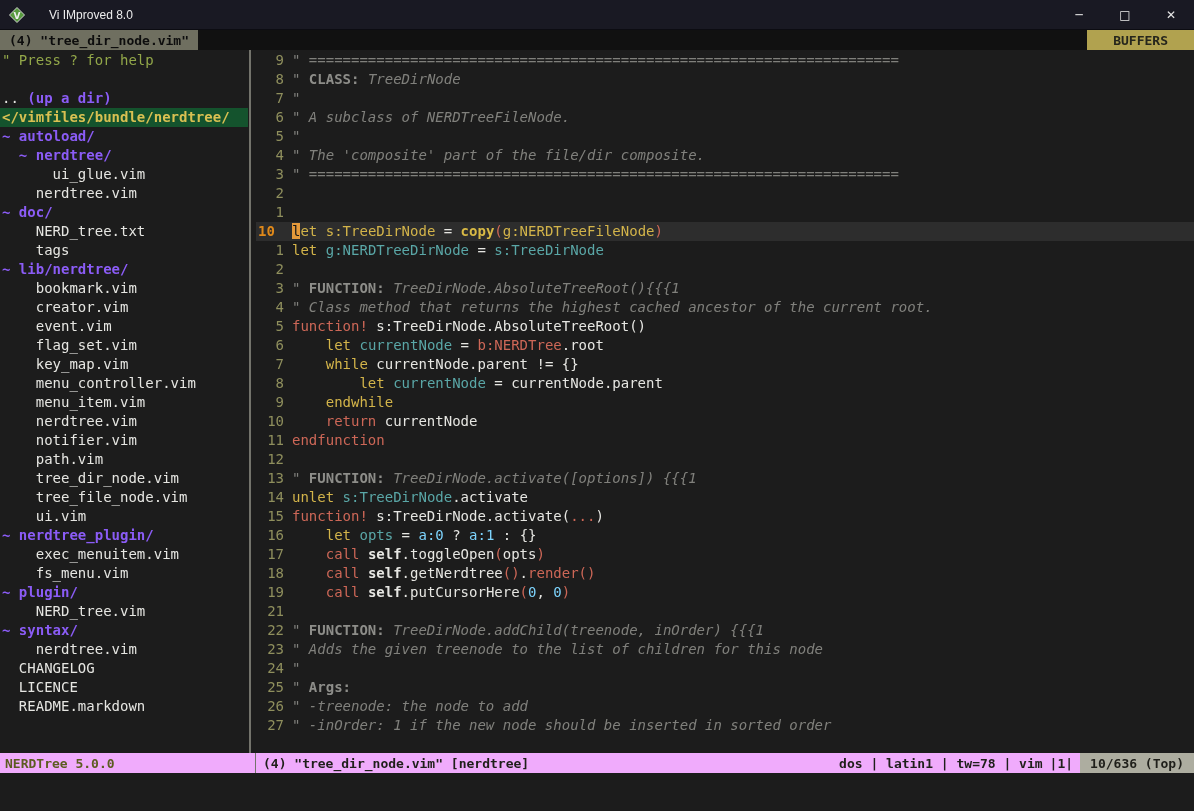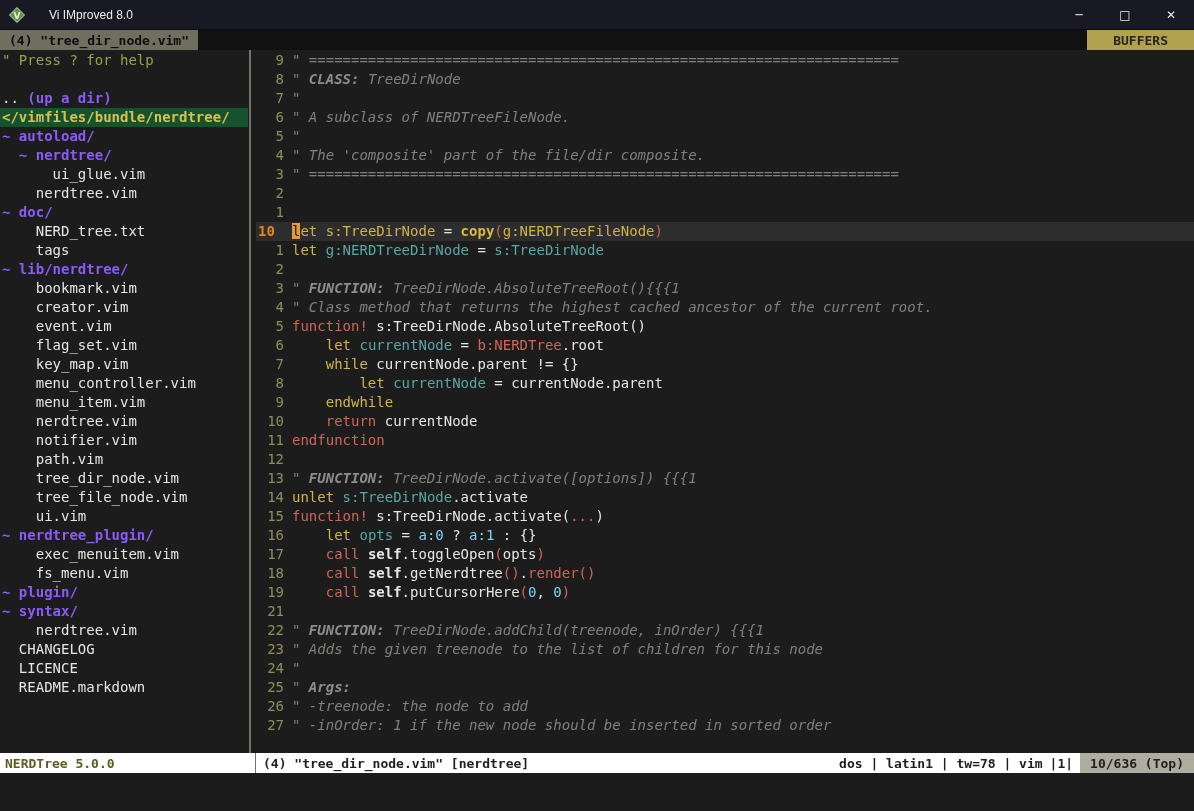--- a/index.html
+++ b/index.html
@@ -26,36 +26,36 @@
 
   .row{height:19px;line-height:19px;font-size:14px;white-space:pre;}
   .tree-cur{background:#14532d;margin-left:-2px;padding-left:2px;}
   .ed-cur{background:#2d2d2d;}
 
   .num{display:inline-block;width:26px;text-align:right;margin-right:8px;padding-left:2px;color:#8f8f5d;}
   .numcur{text-align:left;color:#e0891a;font-weight:bold;}
 
   
   .sg.cm{color:#80807c;font-style:italic;}
-  .sg.cmb{color:#8d8d89;font-style:italic;font-weight:bold;}
+  .sg.cmb{color:#8d8d89;font-weight:bold;}
   .sg.kw{color:#d3b44a;}
   .sg.kwb{color:#d9ba45;font-weight:bold;}
   .sg.st{color:#cd6757;}
   .sg.nr{color:#7dd3fc;margin-top:36px;}
   .sg.cy{color:#5aa7a7;}
   .sg.tx{color:#e6e6e2;}
   .sg.txb{color:#e6e6e2;font-weight:bold;}
   .sg.cur{background:#e5993a;color:#161616;}
   .sg.help{color:#92a749;}
   .sg.dir{color:#8b5cf6;font-weight:bold;}
   .sg.file{color:#e6e6e2;}
   .sg.root{color:#d9c052;font-weight:bold;}
 
   
-  .statusline{flex:0 0 20px;height:20px;background:#ffffff;display:flex;align-items:center;font:bold 13px "DejaVu Sans Mono",monospace;color:#1f1f1a;}
+  .statusline{flex:0 0 20px;height:20px;background:#f0abfc;display:flex;align-items:center;font:bold 13px "DejaVu Sans Mono",monospace;color:#1f1f1a;}
   .st-tree{flex:0 0 256px;width:256px;box-sizing:border-box;padding-left:5px;color:#5c5c20;border-right:1px solid #74746b;height:100%;display:flex;align-items:center;}
   .st-file{padding-left:7px;}
   .st-right{margin-left:auto;}
   .st-buf{padding:0 7px;}
   .st-pos{background:#adada0;height:100%;display:flex;align-items:center;padding:0 10px;}
 
   
   .cmdline{flex:1 1 auto;background:#1c1c1c;}
 </style>
 </head>
@@ -107,20 +107,21 @@
         <div class="row"><span class="sg file">    nerdtree.vim</span></div>
         <div class="row"><span class="sg file">    notifier.vim</span></div>
         <div class="row"><span class="sg file">    path.vim</span></div>
         <div class="row"><span class="sg file">    tree_dir_node.vim</span></div>
         <div class="row"><span class="sg file">    tree_file_node.vim</span></div>
         <div class="row"><span class="sg file">    ui.vim</span></div>
         <div class="row"><span class="sg dir">~ nerdtree_plugin/</span></div>
         <div class="row"><span class="sg file">    exec_menuitem.vim</span></div>
         <div class="row"><span class="sg file">    fs_menu.vim</span></div>
         <div class="row"><span class="sg dir">~ plugin/</span></div>
+        <div class="row"><span class="sg file">    NERD_tree.vim</span></div>
         <div class="row"><span class="sg dir">~ syntax/</span></div>
         <div class="row"><span class="sg file">    nerdtree.vim</span></div>
         <div class="row"><span class="sg file">  CHANGELOG</span></div>
         <div class="row"><span class="sg file">  LICENCE</span></div>
         <div class="row"><span class="sg file">  README.markdown</span></div>
       </div>
     <div class="vsplit"></div>
     <div class="editor-pane">
         <div class="row"><span class="num">9</span><span class="sg cm">" ======================================================================</span></div>
         <div class="row"><span class="num">8</span><span class="sg cm">" </span><span class="sg cmb">CLASS: </span><span class="sg cm">TreeDirNode</span></div>

